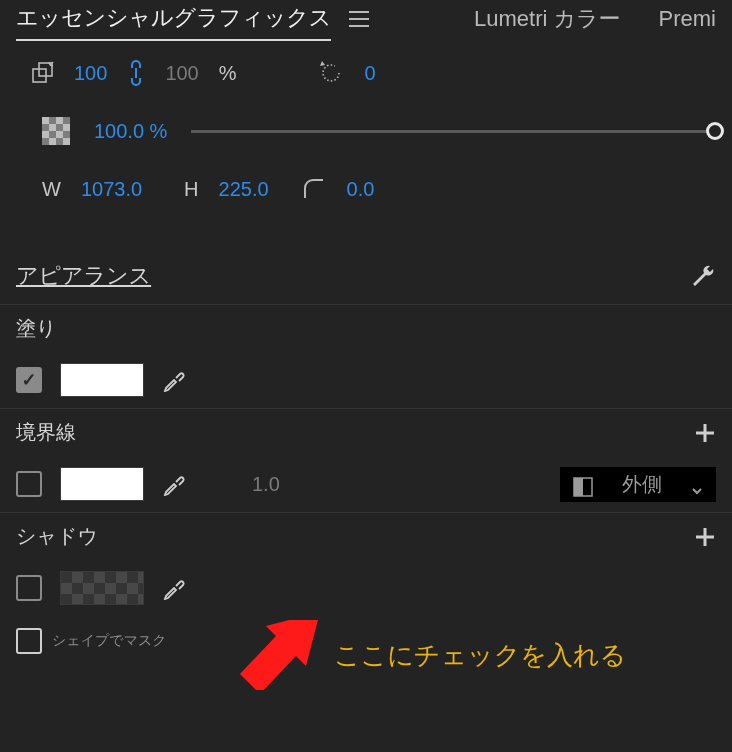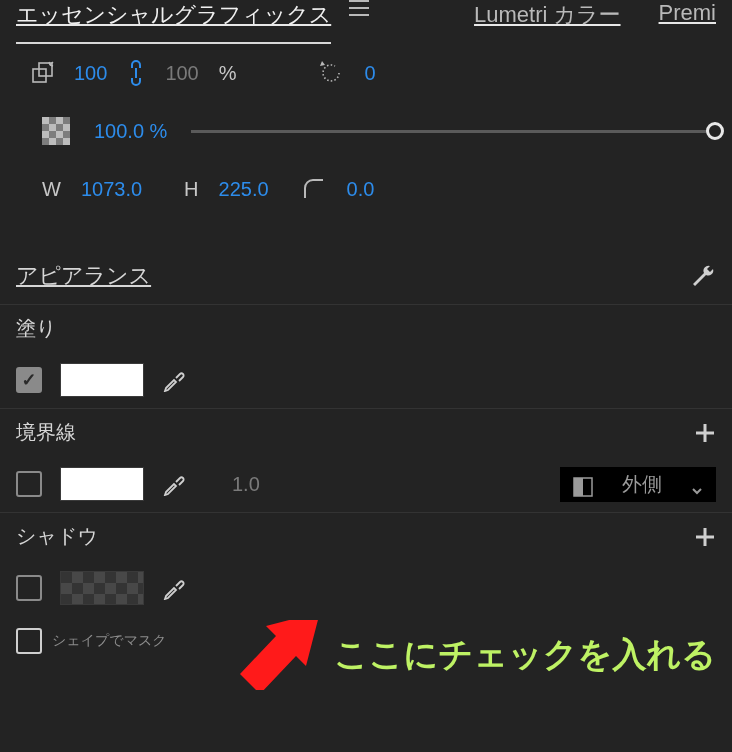--- a/index.html
+++ b/index.html
@@ -1,20 +1,20 @@
 <!DOCTYPE html>
 <html><head>
 <meta charset="utf-8">
 <style>
   * { box-sizing: border-box; margin: 0; padding: 0; }
   html, body { width: 732px; height: 752px; background: #232323; font-family: "Hiragino Sans", "Meiryo", sans-serif; color: #e8e8e8; overflow: hidden; }
   .panel { width: 732px; height: 752px; background: #232323; position: relative; }
 
   
-  .tab-bar { display: flex; height: 44px; padding: 0 16px; gap: 18px; font-size: 22px; text-decoration: underline; }
+  .tab-bar { display: flex; align-items: center; height: 44px; padding: 0 16px; gap: 18px; font-size: 22px; }
   .tab { color: #b9b9b9; padding-bottom: 6px; cursor: pointer; white-space: nowrap; }
   .tab.active { color: #f0f0f0; border-bottom: 2px solid #d8d8d8; }
   .hamburger { color: #b9b9b9; font-size: 22px; padding-bottom: 6px; cursor: pointer; }
 
   
   .row { display: flex; align-items: center; padding: 0 16px; height: 58px; gap: 20px; }
   .blue { color: #2d8ceb; }
   .dim  { color: #7a7a7a; }
   .label { color: #c7c7c7; font-size: 20px; }
   .val { font-size: 20px; cursor: ew-resize; }
@@ -56,21 +56,21 @@
       linear-gradient(-45deg, transparent 75%, #484848 75%);
     background-size: 22px 22px;
     background-position: 0 0, 0 11px, 11px -11px, -11px 0;
     background-color: #343434;
   }
 
   .stroke-pos { display: flex; align-items: flex-end; gap: 28px; background: #000000; padding: 4px 12px; color: #9a9a9a; cursor: pointer; }
 
   
   .annotation { position: absolute; left: 240px; top: 620px; display: flex; align-items: center; gap: 14px; pointer-events: none; }
-  .annot-text { color: #bef264; font-size: 34px; font-weight: 700; }
+  .annot-text { color: #eab308; font-size: 26px; font-weight: 400; }
 
   .icon-svg { display: block; }
 </style>
 </head>
 <body>
 
 <div class="panel">
 
   <div class="tab-bar">
     <div class="tab active">エッセンシャルグラフィックス</div>
@@ -166,21 +166,21 @@
     </span>
   </div>
   <div class="prop-row">
     <div class="checkbox"></div>
     <div class="swatch"></div>
     <span>
       <svg class="icon-svg" width="24" height="24" viewBox="0 0 24 24">
           <path d="M4 20 l8 -8 l2 2 l-8 8 l-3 1 z M14 10 l4 -4 a2 2 0 0 1 3 3 l-4 4" stroke="#cfcfcf" stroke-width="1.8" fill="none"></path>
         </svg>
     </span>
-    <span class="val dim" style="margin-left:28px">1.0</span>
+    <span class="val dim" style="margin-left:48px">1.0</span>
     <div style="flex:1"></div>
     <div class="stroke-pos">
       <svg class="icon-svg" width="22" height="22" viewBox="0 0 22 22">
           <rect x="2" y="2" width="18" height="18" fill="none" stroke="#9a9a9a" stroke-width="1.5"></rect>
           <rect x="2" y="2" width="9" height="18" fill="#9a9a9a"></rect>
         </svg>
       <span>外側</span>
       <svg class="icon-svg" width="14" height="14" viewBox="0 0 14 14">
           <path d="M3 5l4 4 4-4" stroke="#9a9a9a" stroke-width="2" fill="none"></path>
         </svg>

